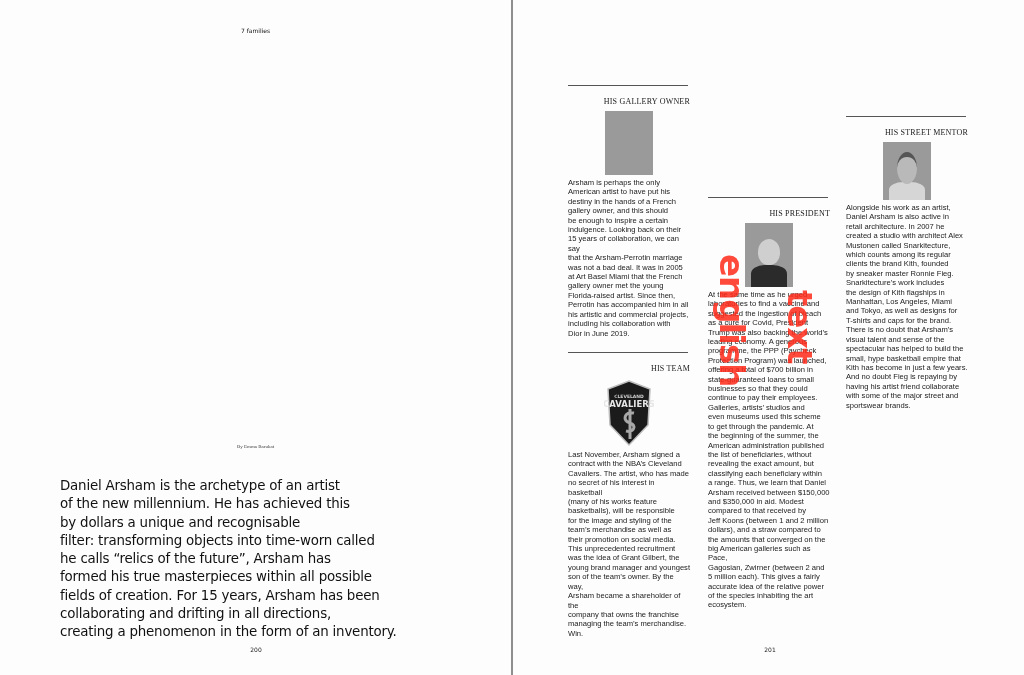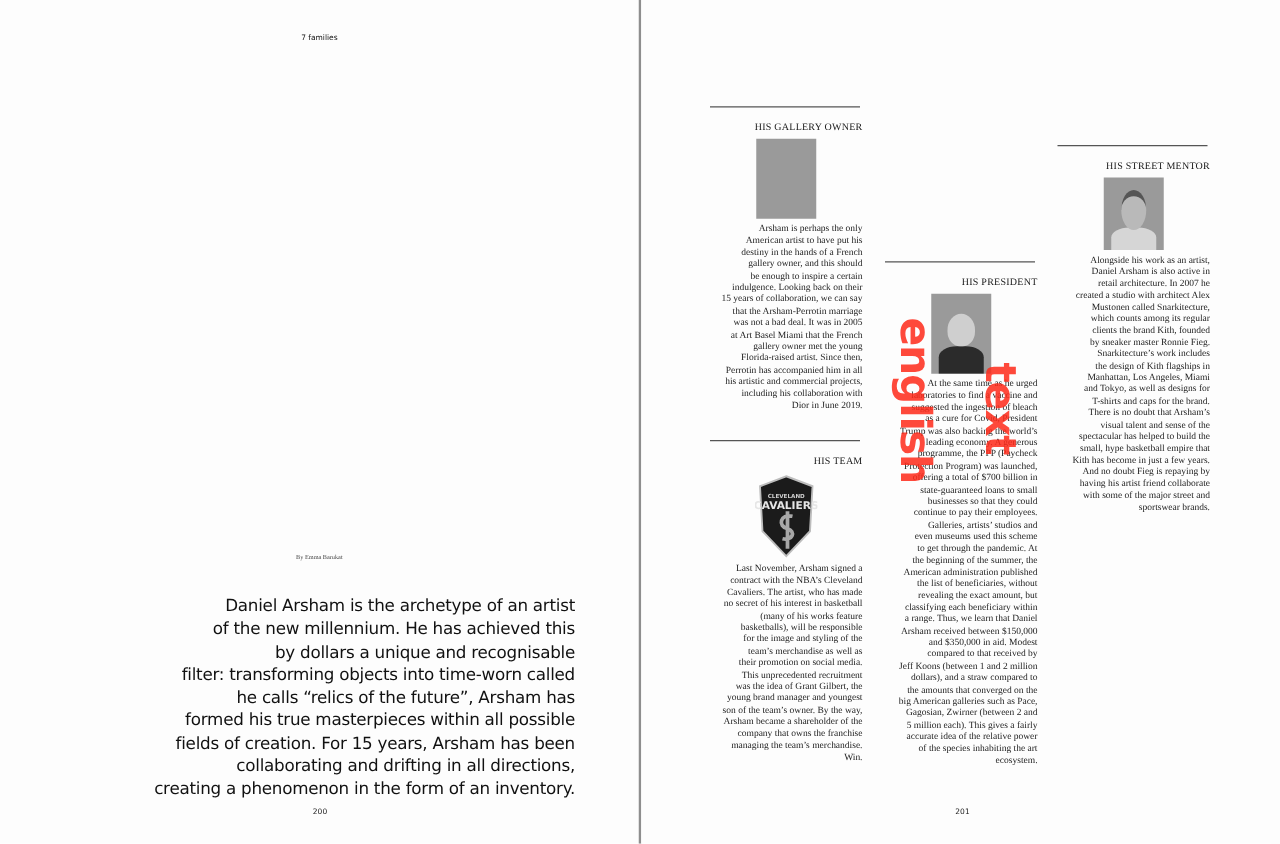--- a/index.html
+++ b/index.html
@@ -21,47 +21,47 @@
   .title {
     position: absolute; left: 0; width: 521px; top: 36px; text-align: center;
     font-family: "DejaVu Sans", sans-serif; font-size: 37px; line-height: 38px;
     letter-spacing: -0.5px; color: #0c0c0c;
   }
   .byline {
     position: absolute; left: 0; width: 511px; top: 444px; text-align: center;
     font-family: "Liberation Serif", serif; font-size: 5px; color: #444;
   }
   .lede {
-    position: absolute; left: 60px; width: 400px; top: 477px; text-align: right;
+    position: absolute; left: 60px; width: 400px; top: 477px; text-align: left;
     font-family: "DejaVu Sans", sans-serif; font-size: 13.4px; line-height: 18.3px;
     color: #111; letter-spacing: -0.2px;
   }
   .folio {
     position: absolute; top: 646px; font-family: "DejaVu Sans", sans-serif;
     font-size: 6px; color: #222; text-align: center; width: 40px;
   }
   .folio-left { left: 236px; }
   .folio-right { left: 750px; }
 
   .col { position: absolute; width: 122px; }
   .col .rule { height: 1px; background: #555; width: 120px; }
   .col .heading {
     font-family: "Liberation Serif", serif; font-size: 8px; text-align: right;
     letter-spacing: 0.2px; color: #1a1a1a; margin-top: 11px;
   }
   .col .photo {
     margin: 5px auto 0; background: #9a9a9a; position: relative; overflow: hidden;
   }
   .col .body {
-    font-family: Liberation Serif, serif; font-size: 7.6px; line-height: 9.4px;
-    color: #222; margin-top: 3px; white-space: pre-line; text-align: right;
+    font-family: Liberation Sans, sans-serif; font-size: 7.6px; line-height: 9.4px;
+    color: #222; margin-top: 3px; white-space: pre-line;
   }
   .col-gallery { left: 568px; top: 85px; }
   .col-team { left: 568px; top: 352px; }
-  .col-president { left: 708px; top: 197px; margin-top: 12px; }
+  .col-president { left: 708px; top: 197px; }
   .col-mentor { left: 846px; top: 116px; }
 
   .photo-gallery { width: 48px; height: 64px;
     background: radial-gradient(circle at 50% 50%, #3a3a3a 0 12px, transparent 13px),
                 repeating-linear-gradient(45deg, #c9c9c9 0 3px, #8a8a8a 3px 6px); }
   .photo-president { width: 48px; height: 64px;
     background: linear-gradient(#3a3a3a 0 20%, #8a8a8a 20% 100%); }
   .photo-president::after { content: ""; position: absolute; left: 13px; top: 16px;
     width: 22px; height: 26px; border-radius: 50% 50% 45% 45%; background: #cfcfcf; }
   .photo-president::before { content: ""; position: absolute; left: 6px; top: 42px;

